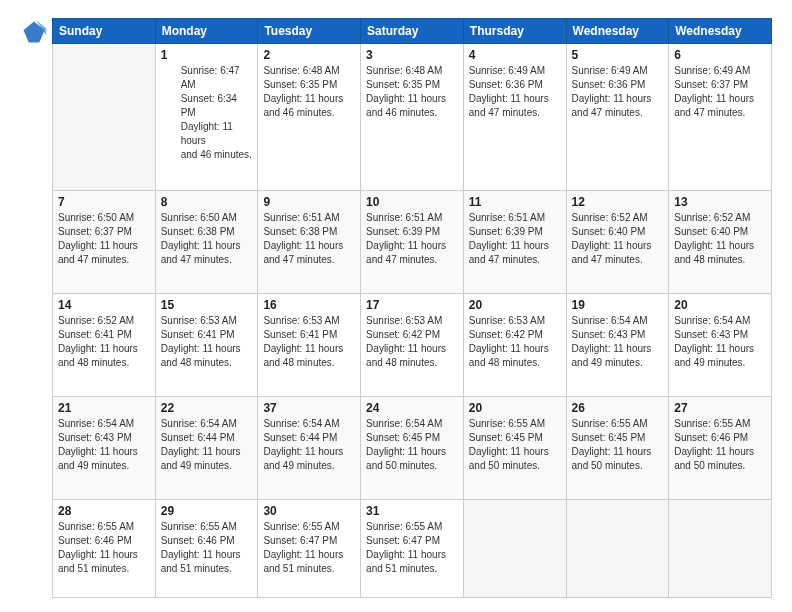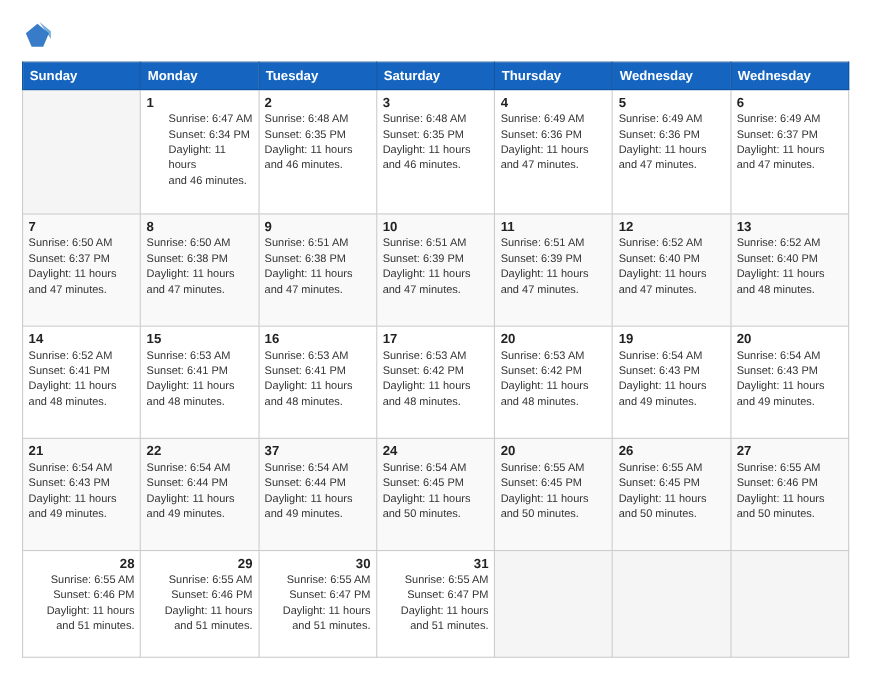--- a/index.html
+++ b/index.html
@@ -8,21 +8,21 @@
       height: 612px;
       font-family: Arial, sans-serif;
       background: #fff;
       overflow: hidden;
     }
     .page {
       width: 792px;
       height: 612px;
       padding: 18px 20px 14px 20px;
       display: flex;
-      flex-direction: column;
+      flex-direction: row;
     }
     .header {
       display: flex;
       justify-content: space-between;
       align-items: flex-start;
       margin-bottom: 10px;
     }
     .logo {
       display: flex;
       align-items: center;
@@ -92,21 +92,20 @@
       line-height: 1.4;
     }
     .empty-cell {
       background: #f5f5f5 !important;
     }
     .week-row td {
       height: 86px;
     }
     .last-row td {
       height: 82px;
-      text-align: right;
     }
   </style>
 </head>
 <body>
 
 <div class="page">
   <div class="header">
     <div class="logo">
       <svg class="logo-icon" viewBox="0 0 32 32" xmlns="http://www.w3.org/2000/svg">
         <polygon points="16,4 28,14 22,28 10,28 4,14" fill="#1565c0" opacity="0.85"></polygon>

